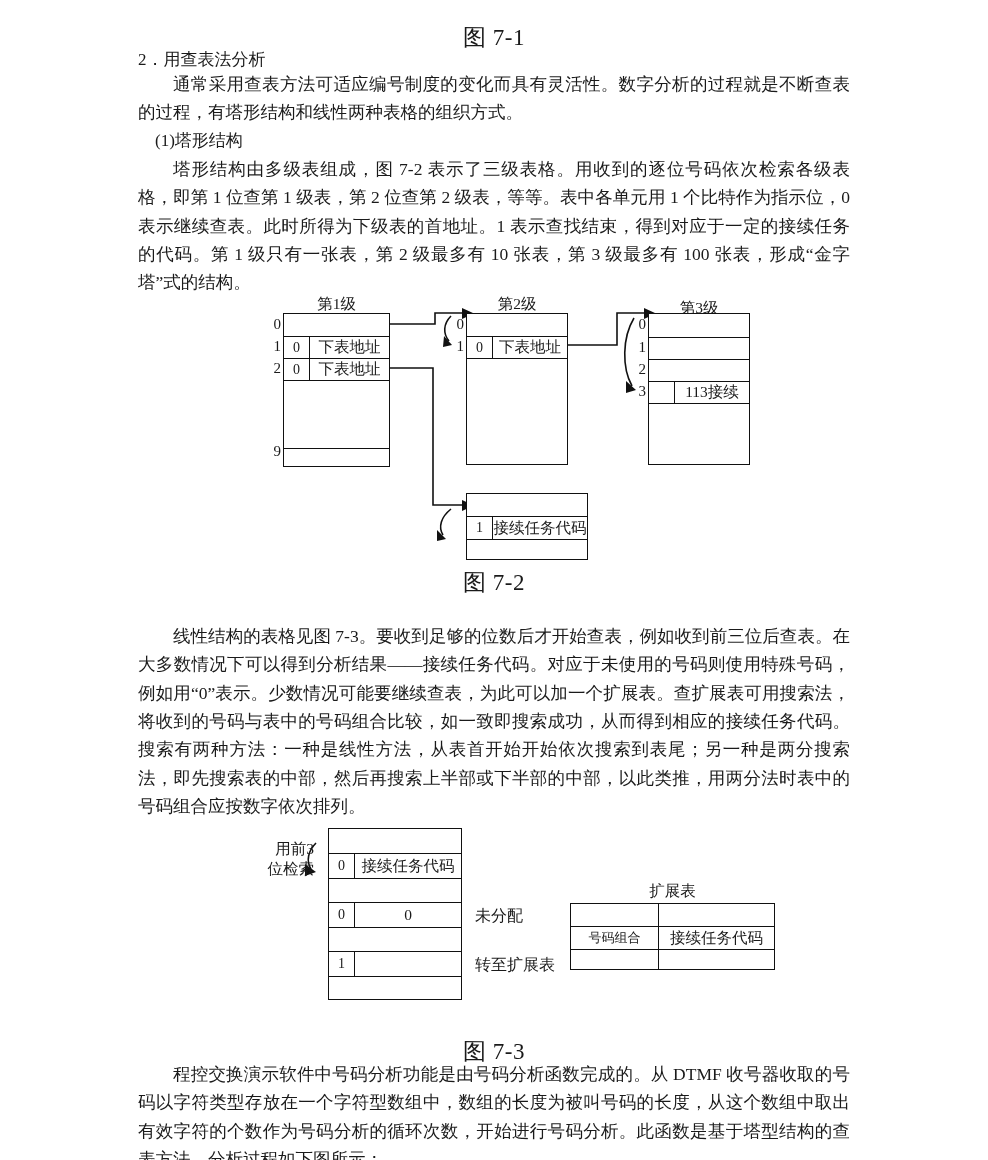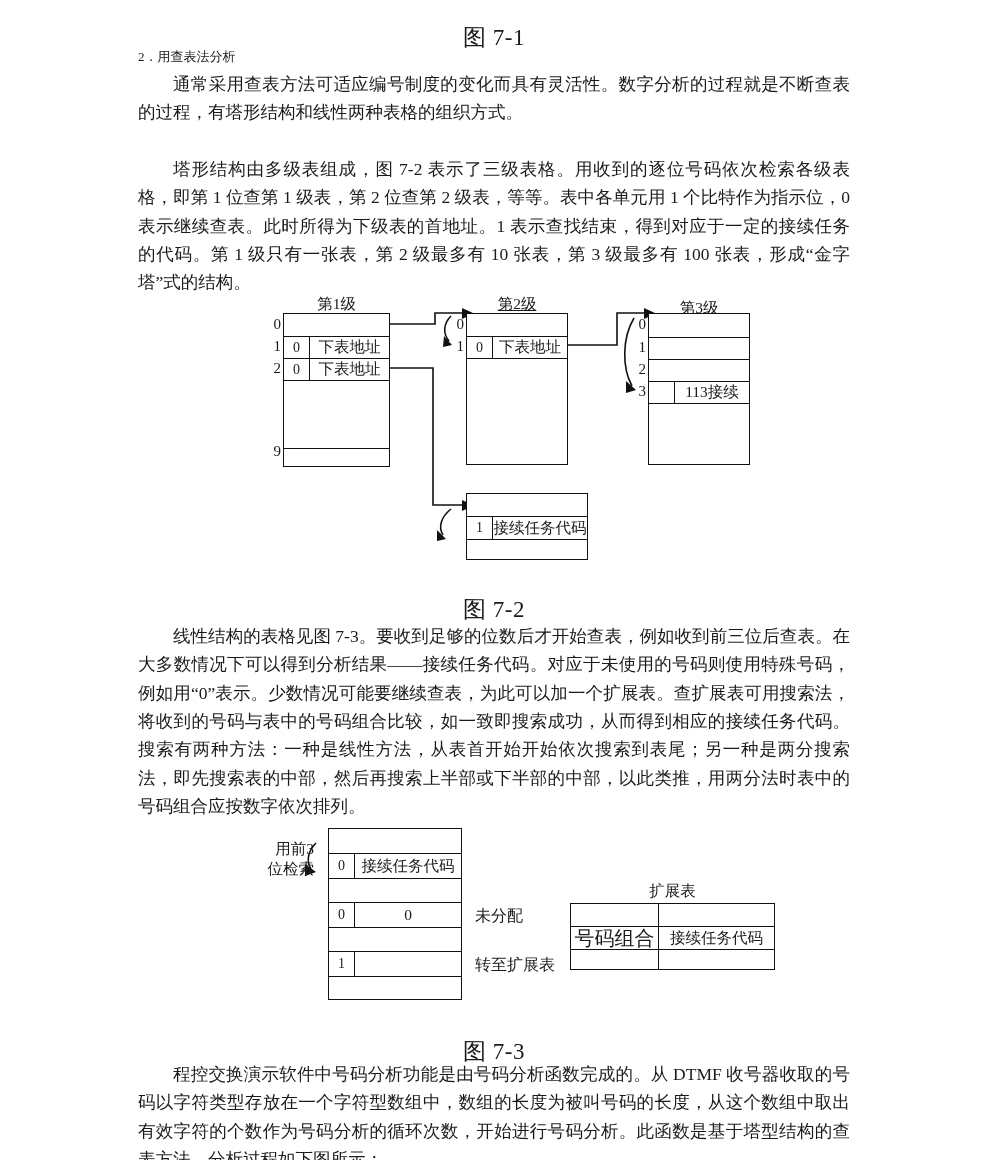--- a/index.html
+++ b/index.html
@@ -9,21 +9,21 @@
     color:#1a1a1a;
     position:relative;overflow:hidden;
   }
   .page{position:relative;width:988px;height:1160px;}
 
   
   .fig-caption{
     text-align:center;font-size:23px;letter-spacing:.5px;
   }
   .heading{
-    font-size:13px;line-height:1.55;
+    font-size:17px;line-height:1.55;
   }
   .para{
     font-size:17.5px;line-height:1.62;text-align:justify;
     text-justify:inter-character;
   }
   .indent2{text-indent:2em;}
   .textcol{position:absolute;left:138px;width:712px;}
 
   
   .diagram{position:absolute;}
@@ -61,20 +61,21 @@
 <body>
 
 <div class="page">
 
   <div class="textcol fig-caption" style="top:22px;">图 7-1</div>
 
   <div class="textcol heading" style="top:47px;">2．用查表法分析</div>
 
   <div class="textcol para indent2" style="top:70px;">通常采用查表方法可适应编号制度的变化而具有灵活性。数字分析的过程就是不断查表的过程，有塔形结构和线性两种表格的组织方式。</div>
 
+  <div class="textcol heading" style="top:128px;padding-left:1em;">(1)塔形结构</div>
 
   <div class="textcol para indent2" style="top:155px;">塔形结构由多级表组成，图 7-2 表示了三级表格。用收到的逐位号码依次检索各级表格，即第 1 位查第 1 级表，第 2 位查第 2 级表，等等。表中各单元用 1 个比特作为指示位，0 表示继续查表。此时所得为下级表的首地址。1 表示查找结束，得到对应于一定的接续任务的代码。第 1 级只有一张表，第 2 级最多有 10 张表，第 3 级最多有 100 张表，形成“金字塔”式的结构。</div>
 
   <div class="diagram" style="left:0;top:0;width:988px;height:600px;">
 
     <svg class="ov" width="988" height="600">
 
       <path d="M390,324 L435,324 L435,313 L462,313" fill="none" stroke="#111" stroke-width="1.6"></path>
       <polygon points="462,308 474,313.5 462,319" fill="#111"></polygon>
 
@@ -113,21 +114,21 @@
       <div class="row sep" style="top:44px;height:22px;">
         <div class="cellflag" style="width:26px;">0</div>
         <div class="celltxt" style="left:26px;right:0;">下表地址</div>
       </div>
 
       <div class="row sep" style="top:66px;height:68px;"></div>
 
       <div class="row sep" style="top:134px;height:17px;"></div>
     </div>
 
-    <div class="tlabel" style="left:466px;top:294px;width:102px;text-decoration:underline;">第2级</div>
+    <div class="tlabel" style="left:466px;top:294px;width:102px;">第2级</div>
 
     <div class="idx" style="left:448px;top:316px;">0</div>
     <div class="idx" style="left:448px;top:338px;">1</div>
 
     <div class="tbl" style="left:466px;top:313px;width:102px;height:152px;">
       <div class="row" style="top:0;height:22px;"></div>
       <div class="row sep" style="top:22px;height:22px;">
         <div class="cellflag" style="width:26px;">0</div>
         <div class="celltxt" style="left:26px;right:0;">下表地址</div>
       </div>
@@ -155,21 +156,21 @@
     <div class="tbl" style="left:466px;top:493px;width:122px;height:67px;">
       <div class="row" style="top:0;height:22px;"></div>
       <div class="row sep" style="top:22px;height:23px;">
         <div class="cellflag" style="width:26px;">1</div>
         <div class="celltxt" style="left:26px;right:0;">接续任务代码</div>
       </div>
       <div class="row sep" style="top:45px;height:20px;"></div>
     </div>
   </div>
 
-  <div class="textcol fig-caption" style="top:567px;margin-top:27px;">图 7-2</div>
+  <div class="textcol fig-caption" style="top:567px;">图 7-2</div>
 
 
   <div class="textcol para indent2" style="top:622px;">线性结构的表格见图 7-3。要收到足够的位数后才开始查表，例如收到前三位后查表。在大多数情况下可以得到分析结果——接续任务代码。对应于未使用的号码则使用特殊号码，例如用“0”表示。少数情况可能要继续查表，为此可以加一个扩展表。查扩展表可用搜索法，将收到的号码与表中的号码组合比较，如一致即搜索成功，从而得到相应的接续任务代码。搜索有两种方法：一种是线性方法，从表首开始开始依次搜索到表尾；另一种是两分搜索法，即先搜索表的中部，然后再搜索上半部或下半部的中部，以此类推，用两分法时表中的号码组合应按数字依次排列。</div>
 
   <div class="diagram" style="left:0;top:0;width:988px;height:1160px;">
 
     <svg class="ov" width="988" height="1040">
 
       <path d="M316,843 C308,851 306,861 311,869" fill="none" stroke="#111" stroke-width="1.6"></path>
       <polygon points="305,864 316,872 305,876" fill="#111"></polygon>
@@ -208,21 +209,21 @@
     <div class="sidelabel" style="left:475px;top:906px;">未分配</div>
     <div class="sidelabel" style="left:475px;top:955px;">转至扩展表</div>
 
     <div class="tlabel" style="left:570px;top:881px;width:205px;">扩展表</div>
 
     <div class="tbl" style="left:570px;top:903px;width:205px;height:67px;">
       <div class="row" style="top:0;height:22px;">
         <div class="cellflag" style="width:88px;"></div>
       </div>
       <div class="row sep" style="top:22px;height:23px;">
-        <div class="cellflag" style="width:88px;font-size:20px;">号码组合</div>
+        <div class="cellflag" style="width:88px;font-size:13px;">号码组合</div>
         <div class="celltxt" style="left:88px;right:0;">接续任务代码</div>
       </div>
       <div class="row sep" style="top:45px;height:20px;">
         <div class="cellflag" style="width:88px;"></div>
       </div>
     </div>
   </div>
 
   <div class="textcol fig-caption" style="top:1036px;">图 7-3</div>
 

